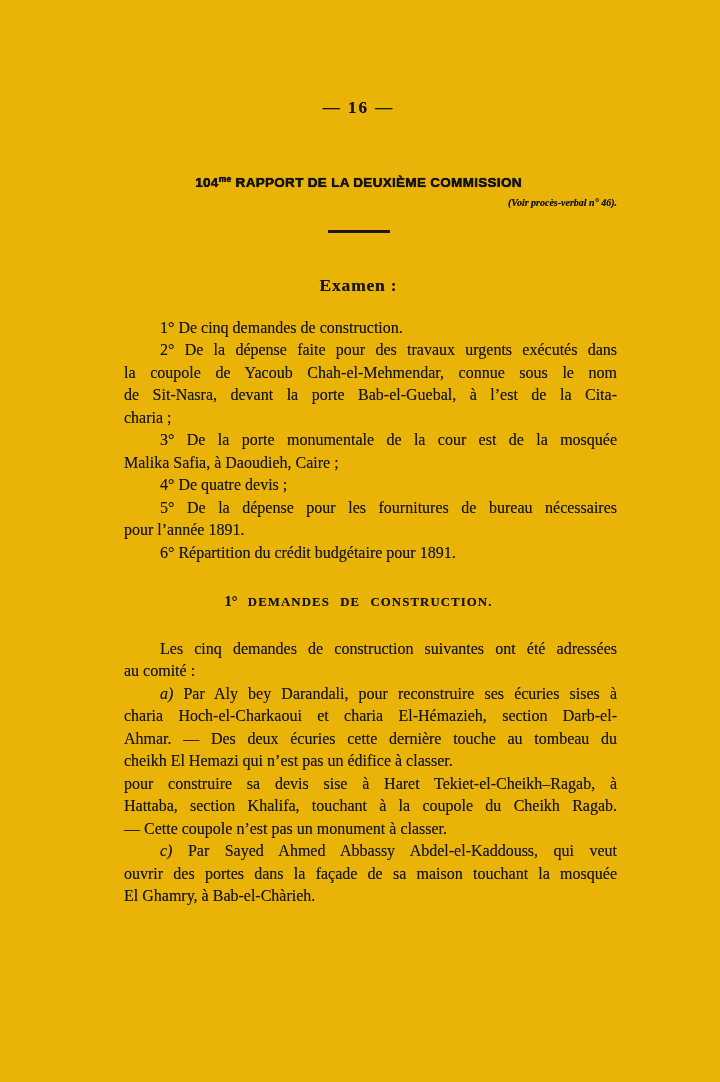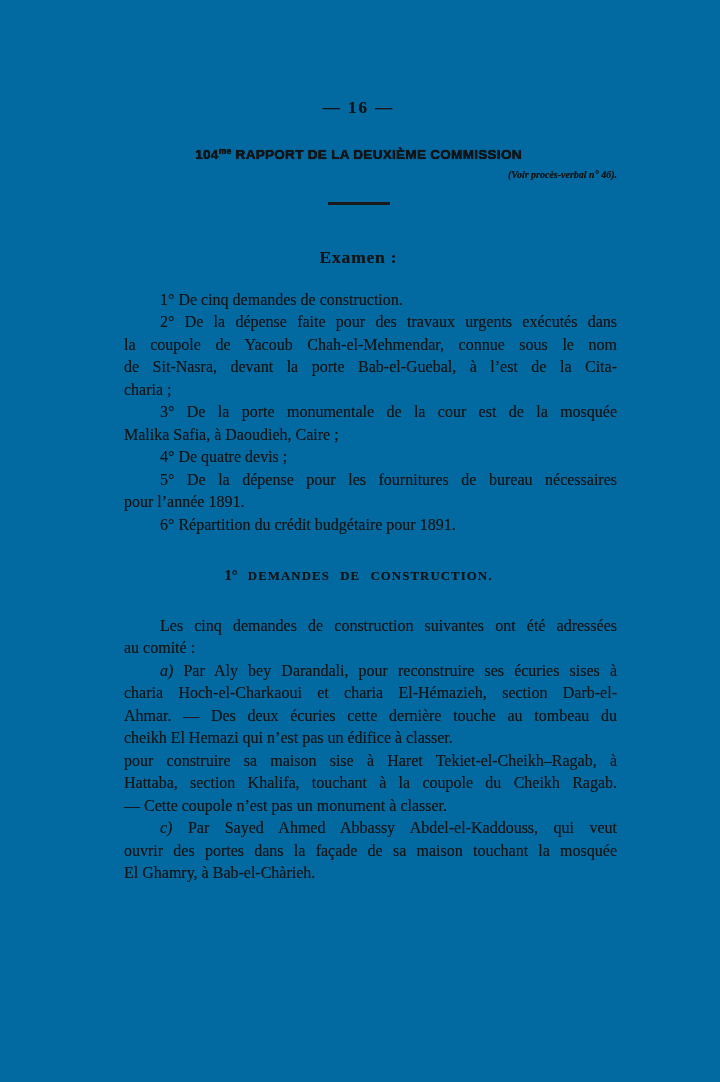--- a/index.html
+++ b/index.html
@@ -24,21 +24,21 @@
   }
   .pagenum {
     text-align: center;
     font-weight: bold;
     font-size: 17px;
     line-height: 20px;
     letter-spacing: 2px;
     text-shadow: 0 0 0.5px rgba(0,0,0,.6);
   }
   .title {
-    margin-top: 29px;
+    margin-top: 57px;
     text-align: center;
     font-family: "Liberation Sans", "DejaVu Sans", sans-serif;
     font-weight: bold;
     font-size: 13.5px;
     line-height: 16px;
     letter-spacing: 0.3px;
     text-shadow: 0 0 0.9px rgba(0,0,0,.9), 0 0 0.4px rgba(0,0,0,.9);
     white-space: nowrap;
   }
   .title sup {
@@ -84,34 +84,34 @@
     text-align-last: justify;
   }
   .tline.last   { text-align-last: left; }
   .tline.indent { text-indent: 36px; }
   .tline i { font-style: italic; }
   .subheading {
     margin-top: 29px;
     text-align: center;
     font-weight: bold;
     font-size: 12.8px;
-    line-height: 21px;
+    line-height: 16px;
     letter-spacing: 1.1px;
     word-spacing: 6px;
     text-shadow: 0 0 0.45px rgba(0,0,0,.5);
   }
   .subheading .num {
     font-size: 14.5px;
     letter-spacing: 0;
   }
 </style>
 </head>
 <body>
 
-<div class="page" style="background: #0369a1; color: rgb(21, 21, 21);">
+<div class="page" style="background: #eab308; color: rgb(21, 21, 21);">
   <div class="column">
 
     <div class="pagenum">— 16 —</div>
 
     <div class="title">
       <span>104</span><sup>me</sup><span class="rest">RAPPORT DE LA DEUXIÈME COMMISSION</span>
     </div>
 
     <div class="subtitle">(Voir procès-verbal n° 46).</div>
 
@@ -138,21 +138,21 @@
       <span>DEMANDES DE CONSTRUCTION.</span>
     </div>
 
     <div class="textblock paras">
         <div class="tline indent">Les cinq demandes de construction suivantes ont été adressées</div>
         <div class="tline last">au comité :</div>
         <div class="tline indent"><i>a)</i> Par Aly bey Darandali, pour reconstruire ses écuries sises à</div>
         <div class="tline">charia Hoch-el-Charkaoui et charia El-Hémazieh, section Darb-el-</div>
         <div class="tline">Ahmar. — Des deux écuries cette dernière touche au tombeau du</div>
         <div class="tline last">cheikh El Hemazi qui n’est pas un édifice à classer.</div>
-        <div class="tline">pour construire sa maison sise à Haret Tekiet-el-Cheikh–Ragab, à</div>
+        <div class="tline">pour construire sa devis sise à Haret Tekiet-el-Cheikh–Ragab, à</div>
         <div class="tline">Hattaba, section Khalifa, touchant à la coupole du Cheikh Ragab.</div>
         <div class="tline last">— Cette coupole n’est pas un monument à classer.</div>
         <div class="tline indent"><i>c)</i> Par Sayed Ahmed Abbassy Abdel-el-Kaddouss, qui veut</div>
         <div class="tline">ouvrir des portes dans la façade de sa maison touchant la mosquée</div>
         <div class="tline last">El Ghamry, à Bab-el-Chàrieh.</div>
       </div>
 
   </div>
 </div>
 

